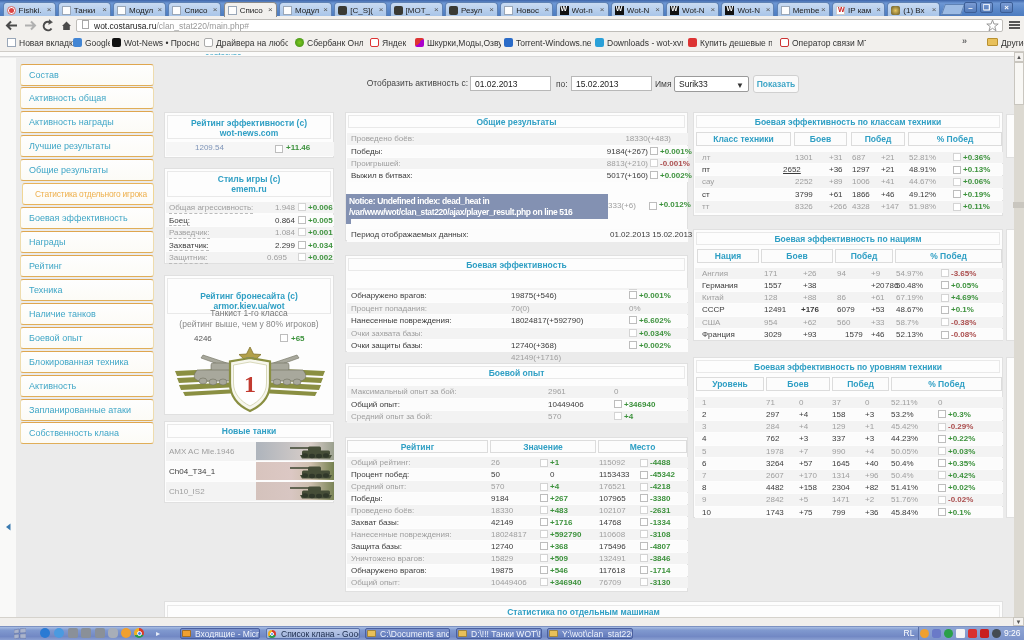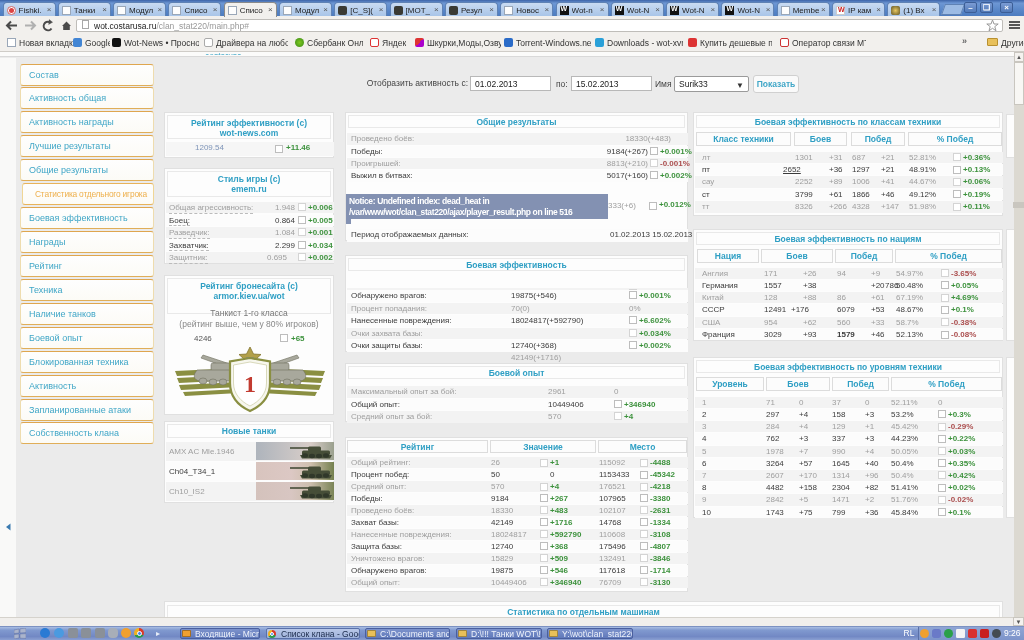--- a/index.html
+++ b/index.html
@@ -252,21 +252,21 @@
           <span class="grn" style="left:142px;">+0.034</span>
         </div>
 <div class="row g" style="left:1px;top:83.0px;width:168px;height:11px;">
           <span style="left:3px;border-bottom:1px dashed #bbb;padding-bottom:0.5px;">Защитник:</span>
           <span style="left:101px;width:28px;text-align:left;">0.695</span>
           <span class="cb" style="left:132px;"></span>
           <span class="grn" style="left:142px;">+0.002</span>
         </div>
 </div>
 <div class="abs panel" style="left:164px;top:223px;width:170px;height:140px;">
-<div class="phead" style="top:2px;height:36px;padding-top:2px;">Рейтинг бронесайта (с)<br>armor.kiev.ua/wot</div>
+<div class="phead" style="top:2px;height:36px;padding-top:12px;">Рейтинг бронесайта (с)<br>armor.kiev.ua/wot</div>
 <div class="abs" style="left:0;top:32px;width:168px;text-align:center;font-size:8.5px;color:#777;">Танкист 1-го класса</div>
 <div class="abs" style="left:0;top:43px;width:168px;text-align:center;font-size:8.5px;color:#888;">(рейтинг выше, чем у 80% игроков)</div>
 <div class="row" style="left:1px;top:57px;width:168px;height:13px;">
           <span style="left:28px;color:#555;">4246</span>
           <span class="cb" style="left:114px;"></span>
           <span class="grn" style="left:125px;">+65</span>
         </div>
 <svg class="abs" style="left:8px;top:71px;" width="154" height="66" viewBox="0 0 154 66">
 <g fill="#8a8f42">
  <path d="M2 24 L66 21 L66 26 L4 29 Z"></path>
@@ -644,42 +644,42 @@
           <span style="left:108px;">+88</span>
           <span style="left:142px;">86</span>
           <span style="left:176px;">+61</span>
           <span style="left:201px;">67.19%</span>
 <span class="cb" style="left:246px;top:1.5px;"></span>
 <span class="grn" style="left:256px;">+4.69%</span>
 </div>
 <div class="row b" style="left:1px;top:74.40px;width:308px;height:11.4px;">
           <span style="left:7px;">СССР</span>
           <span style="left:69px;">12491</span>
-          <span style="left:96px;">+176</span>
+          <span style="left:106px;font-weight:bold;">+176</span>
           <span style="left:142px;">6079</span>
           <span style="left:176px;">+53</span>
           <span style="left:201px;">48.67%</span>
 <span class="cb" style="left:246px;top:1.5px;"></span>
 <span class="grn" style="left:256px;">+0.1%</span>
 </div>
 <div class="row g" style="left:1px;top:86.70px;width:308px;height:11.4px;">
           <span style="left:7px;">США</span>
           <span style="left:69px;">954</span>
           <span style="left:108px;">+62</span>
           <span style="left:142px;">560</span>
           <span style="left:176px;">+33</span>
           <span style="left:201px;">58.7%</span>
 <span class="cb" style="left:246px;top:1.5px;"></span>
 <span class="red" style="left:256px;">-0.38%</span>
 </div>
 <div class="row b" style="left:1px;top:99.00px;width:308px;height:11.4px;">
           <span style="left:7px;">Франция</span>
           <span style="left:69px;">3029</span>
           <span style="left:108px;">+93</span>
-          <span style="left:142px;font-weight:bold;">1579</span>
+          <span style="left:150px;">1579</span>
           <span style="left:176px;">+46</span>
           <span style="left:201px;">52.13%</span>
 <span class="cb" style="left:246px;top:1.5px;"></span>
 <span class="red" style="left:256px;">-0.08%</span>
 </div>
 </div>
 <div class="abs panel" style="left:693px;top:305px;width:310px;height:161px;">
 <div class="phead" style="top:2px;height:13px;line-height:12px;">Боевая эффективность по уровням техники</div>
 <div class="chead" style="left:2px;top:19px;width:68px;height:14px;line-height:13px;">Уровень</div>
 <div class="chead" style="left:72px;top:19px;width:64px;height:14px;line-height:13px;">Боев</div>

